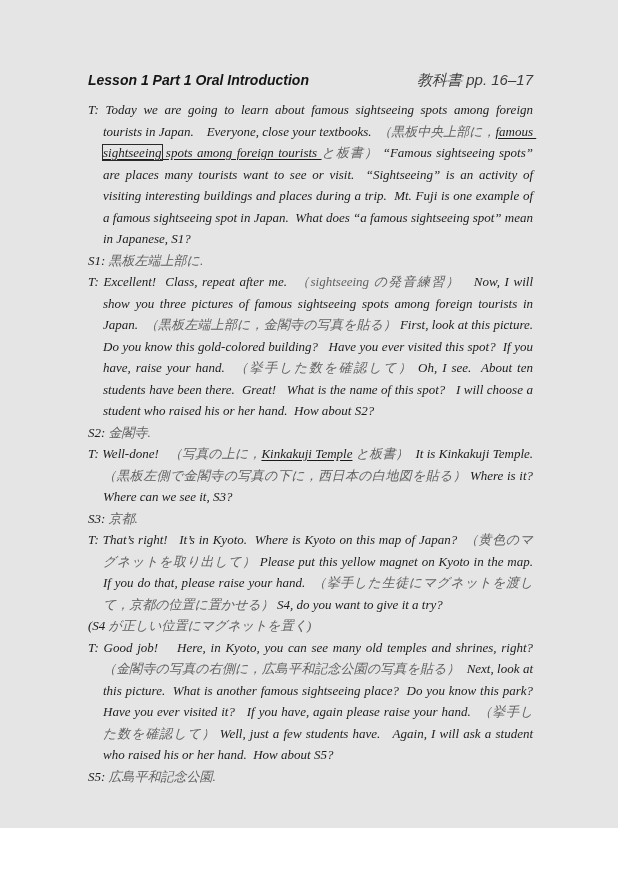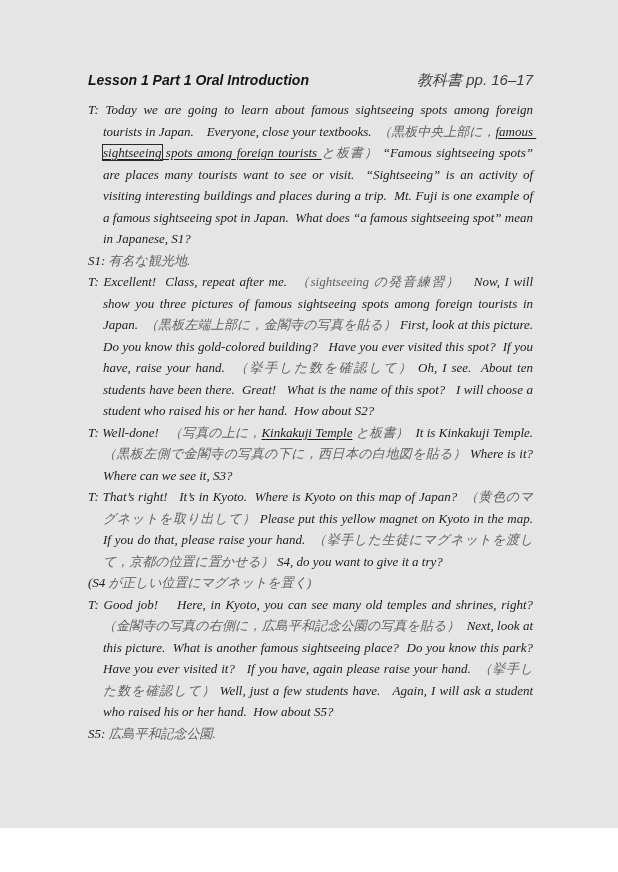--- a/index.html
+++ b/index.html
@@ -59,21 +59,23 @@
 </head>
 <body>
 
 <div class="page">
   <div class="header-row">
     <div class="doc-title">Lesson 1 Part 1 Oral Introduction</div>
     <div class="textbook-ref">教科書 pp. 16–17</div>
   </div>
   <div class="script-body">
       <div class="para"><span class="seg-en speaker">T: </span><span class="seg-en">Today we are going to learn about famous sightseeing spots among foreign tourists in Japan.    Everyone, close your textbooks.  </span><span class="seg-jp">（黒板中央上部に，</span><span class="seg-en seg-u">famous </span><span class="seg-en seg-box">sightseeing</span><span class="seg-en seg-u"> spots among foreign tourists </span><span class="seg-jp">と板書）</span><span class="seg-en"> “Famous sightseeing spots” are places many tourists want to see or visit.  “Sightseeing” is an activity of visiting interesting buildings and places during a trip.  Mt. Fuji is one example of a famous sightseeing spot in Japan.  What does “a famous sightseeing spot” mean in Japanese, S1?</span></div>
-      <div class="para"><span class="seg-en speaker">S1: </span><span class="seg-jp">有名な観光地.</span></div>
+      <div class="para"><span class="seg-en speaker">S1: </span><span class="seg-jp">黒板左端上部に.</span></div>
       <div class="para"><span class="seg-en speaker">T: </span><span class="seg-en">Excellent!  Class, repeat after me.  </span><span class="seg-jp">（sightseeing の発音練習）</span><span class="seg-en">   Now, I will show you three pictures of famous sightseeing spots among foreign tourists in Japan.  </span><span class="seg-jp">（黒板左端上部に，金閣寺の写真を貼る）</span><span class="seg-en"> First, look at this picture.   Do you know this gold-colored building?   Have you ever visited this spot?  If you have, raise your hand.  </span><span class="seg-jp">（挙手した数を確認して）</span><span class="seg-en"> Oh, I see.  About ten students have been there.  Great!   What is the name of this spot?   I will choose a student who raised his or her hand.  How about S2?</span></div>
+      <div class="para"><span class="seg-en speaker">S2: </span><span class="seg-jp">金閣寺.</span></div>
       <div class="para"><span class="seg-en speaker">T: </span><span class="seg-en">Well-done!   </span><span class="seg-jp">（写真の上に，</span><span class="seg-en seg-u">Kinkakuji Temple</span><span class="seg-jp"> と板書）</span><span class="seg-en">  It is Kinkakuji Temple.  </span><span class="seg-jp">（黒板左側で金閣寺の写真の下に，西日本の白地図を貼る）</span><span class="seg-en"> Where is it?   Where can we see it, S3?</span></div>
+      <div class="para"><span class="seg-en speaker">S3: </span><span class="seg-jp">京都.</span></div>
       <div class="para"><span class="seg-en speaker">T: </span><span class="seg-en">That’s right!   It’s in Kyoto.  Where is Kyoto on this map of Japan?  </span><span class="seg-jp">（黄色のマグネットを取り出して）</span><span class="seg-en"> Please put this yellow magnet on Kyoto in the map.   If you do that, please raise your hand.  </span><span class="seg-jp">（挙手した生徒にマグネットを渡して，京都の位置に置かせる）</span><span class="seg-en"> S4, do you want to give it a try?</span></div>
       <div class="para"><span class="seg-en">(S4 </span><span class="seg-jp">が正しい位置にマグネットを置く)</span></div>
       <div class="para"><span class="seg-en speaker">T: </span><span class="seg-en">Good job!    Here, in Kyoto, you can see many old temples and shrines, right?  </span><span class="seg-jp">（金閣寺の写真の右側に，広島平和記念公園の写真を貼る）</span><span class="seg-en">  Next, look at this picture.  What is another famous sightseeing place?  Do you know this park?  Have you ever visited it?   If you have, again please raise your hand.  </span><span class="seg-jp">（挙手した数を確認して）</span><span class="seg-en"> Well, just a few students have.   Again, I will ask a student who raised his or her hand.  How about S5?</span></div>
       <div class="para"><span class="seg-en speaker">S5: </span><span class="seg-jp">広島平和記念公園.</span></div>
     </div>
 </div>
 
 </body></html>

